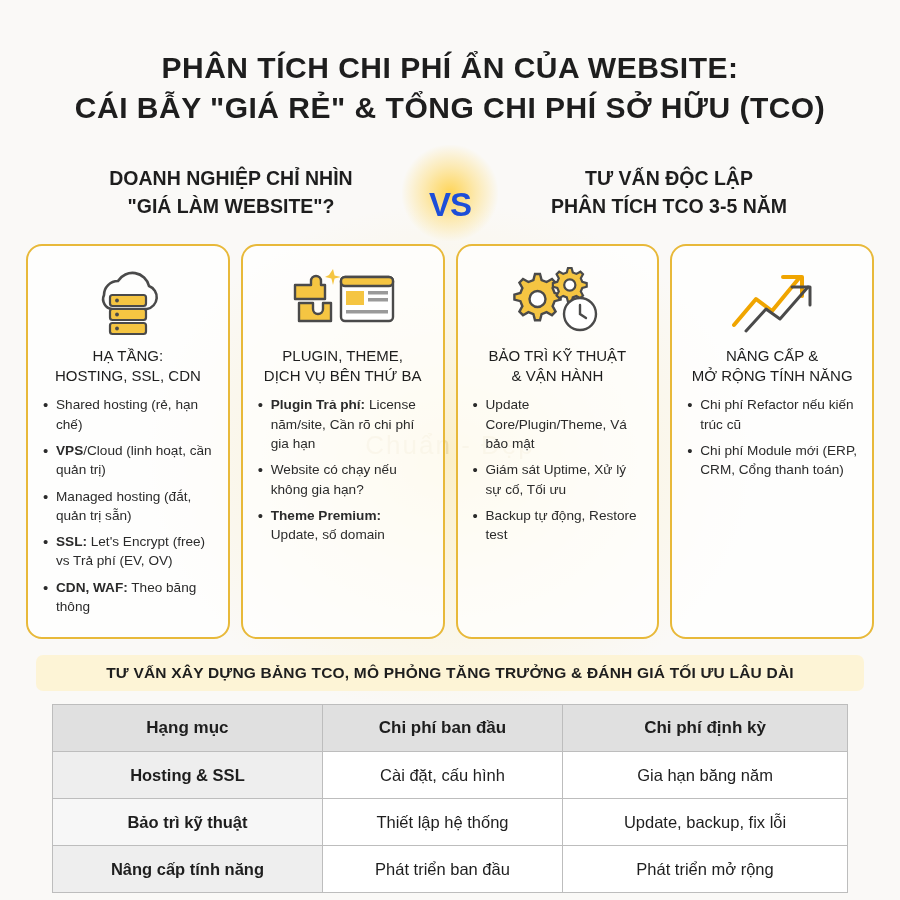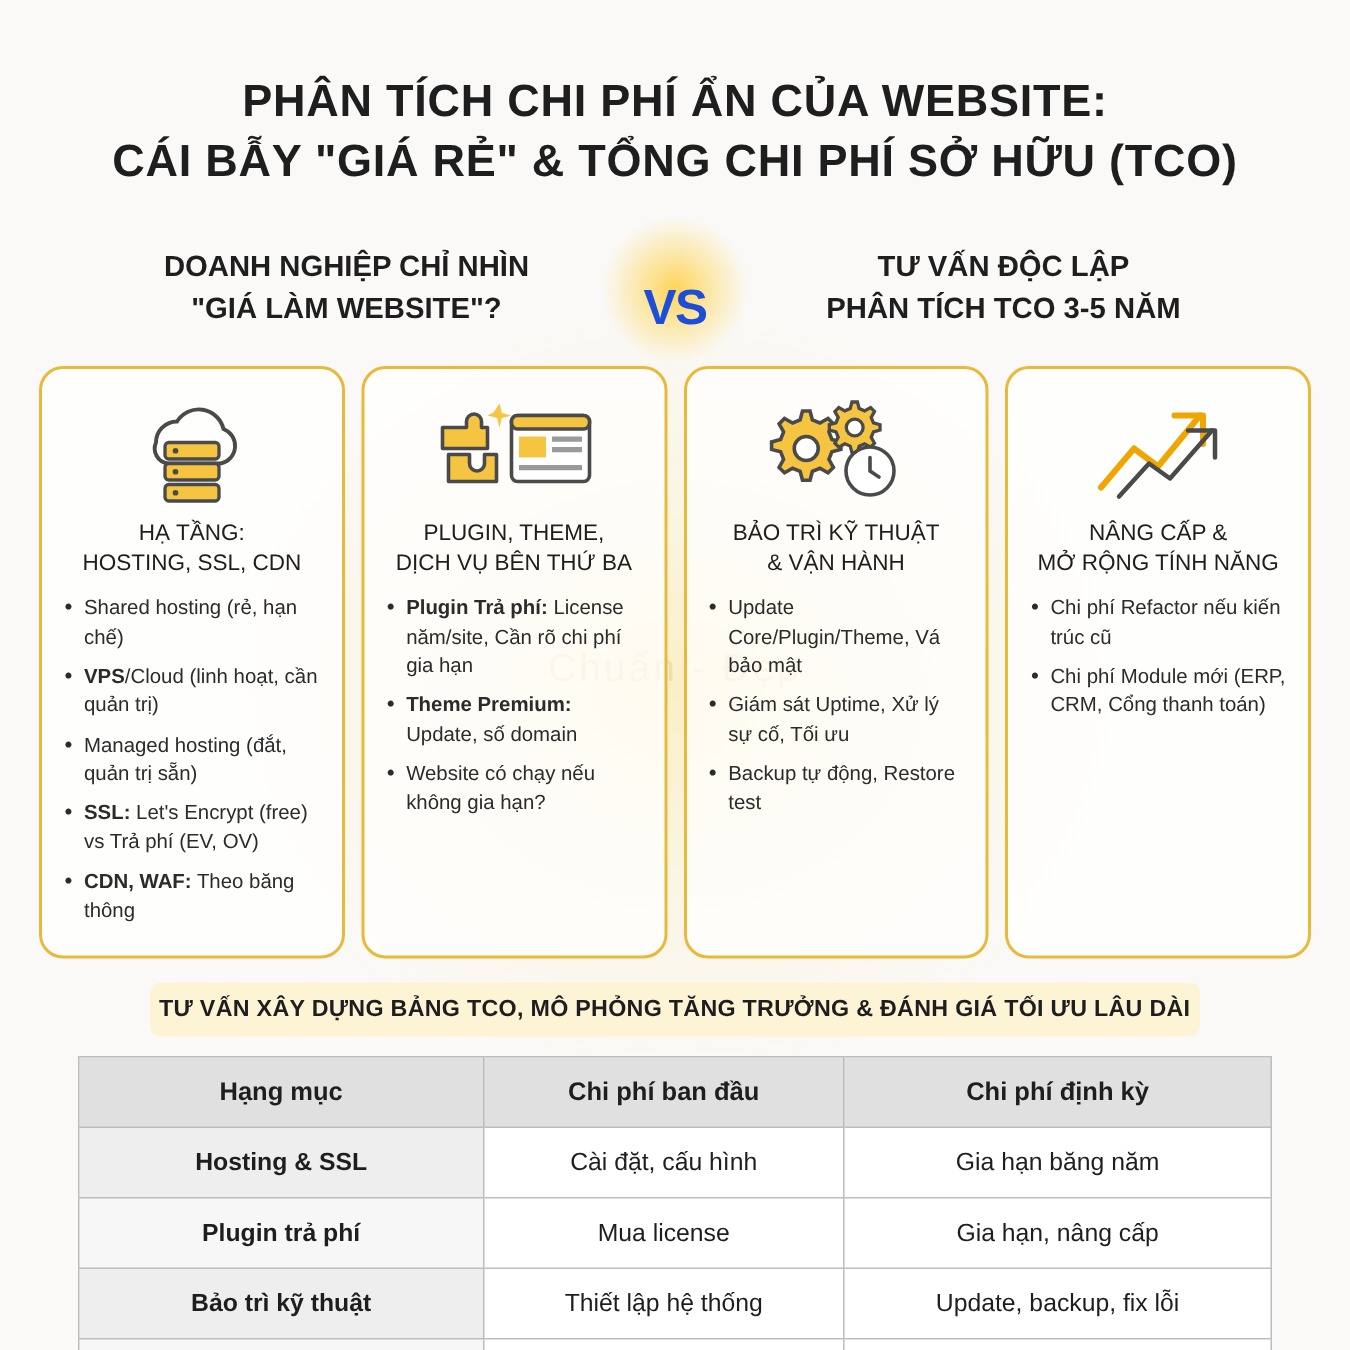--- a/index.html
+++ b/index.html
@@ -148,23 +148,24 @@
     top: -1px;
     font-size: 15px;
     color: #2b2b2b;
   }
   .card li b {
     font-weight: bold;
   }
   
   .banner {
     margin: 16px auto 0 auto;
-    width: 700px;
+    width: 828px;
     background: #fdf4d6;
     border-radius: 7px;
+    text-align: center;
     font-size: 15.5px;
     font-weight: bold;
     color: #1e1e1e;
     padding: 9px 6px;
     box-sizing: border-box;
     text-transform: uppercase;
     letter-spacing: 0.2px;
   }
   
   table {
@@ -251,22 +252,22 @@
           <rect x="83" y="33" width="20" height="3.5" fill="#9a9a9a"></rect>
           <rect x="61" y="45" width="42" height="3.5" fill="#9a9a9a"></rect>
           <path d="M10 20 h16 v-4 a5 5 0 0 1 10 0 v4 h4 v14 h-30 Z" fill="#f5c542" stroke="#4a4a4a" stroke-width="2.4" stroke-linejoin="round"></path>
           <path d="M14 38 h14 v6 a5 5 0 0 0 10 0 v-6 h8 v18 h-32 Z" fill="#f5c542" stroke="#4a4a4a" stroke-width="2.4" stroke-linejoin="round"></path>
           <path d="M44 10 l4 -6 l1.6 6.4 l6.4 1.6 l-6.4 1.6 l-1.6 6.4 l-1.6 -6.4 l-6.4 -1.6 Z" fill="#f5c542"></path>
         </svg>
       </div>
       <h3>PLUGIN, THEME,<br>DỊCH VỤ BÊN THỨ BA</h3>
       <ul>
           <li><b>Plugin Trả phí:</b> License năm/site, Cần rõ chi phí gia hạn</li>
+          <li>Website có chạy nếu không gia hạn?</li>
           <li><b>Theme Premium:</b> Update, số domain</li>
-          <li>Website có chạy nếu không gia hạn?</li>
         </ul>
     </div>
 
     <div class="card">
       <div class="icon">
         <svg width="110" height="74" viewBox="0 0 110 74">
           <g stroke="#4a4a4a" stroke-width="2.4" fill="#f5c542">
             <path d="M33 10 l5 0 l1.6 6 l5 2 l5.4 -3 l3.6 3.6 l-3 5.4 l2 5 l6 1.6 l0 5 l-6 1.6 l-2 5 l3 5.4 l-3.6 3.6 l-5.4 -3 l-5 2 l-1.6 6 l-5 0 l-1.6 -6 l-5 -2 l-5.4 3 l-3.6 -3.6 l3 -5.4 l-2 -5 l-6 -1.6 l0 -5 l6 -1.6 l2 -5 l-3 -5.4 l3.6 -3.6 l5.4 3 l5 -2 Z"></path>
             <circle cx="35.5" cy="35" r="8" fill="#ffffff"></circle>
           </g>
@@ -314,25 +315,20 @@
           <th>Chi phí định kỳ</th>
         </tr>
     </thead>
     <tbody>
         <tr>
           <td>Hosting &amp; SSL</td>
           <td>Cài đặt, cấu hình</td>
           <td>Gia hạn băng năm</td>
         </tr>
         <tr>
-          <td>Plugin trả phí</td>
-          <td>Mua license</td>
-          <td>Gia hạn, nâng cấp</td>
-        </tr>
-        <tr>
           <td>Bảo trì kỹ thuật</td>
           <td>Thiết lập hệ thống</td>
           <td>Update, backup, fix lỗi</td>
         </tr>
         <tr>
           <td>Nâng cấp tính năng</td>
           <td>Phát triển ban đầu</td>
           <td>Phát triển mở rộng</td>
         </tr>
       </tbody>

